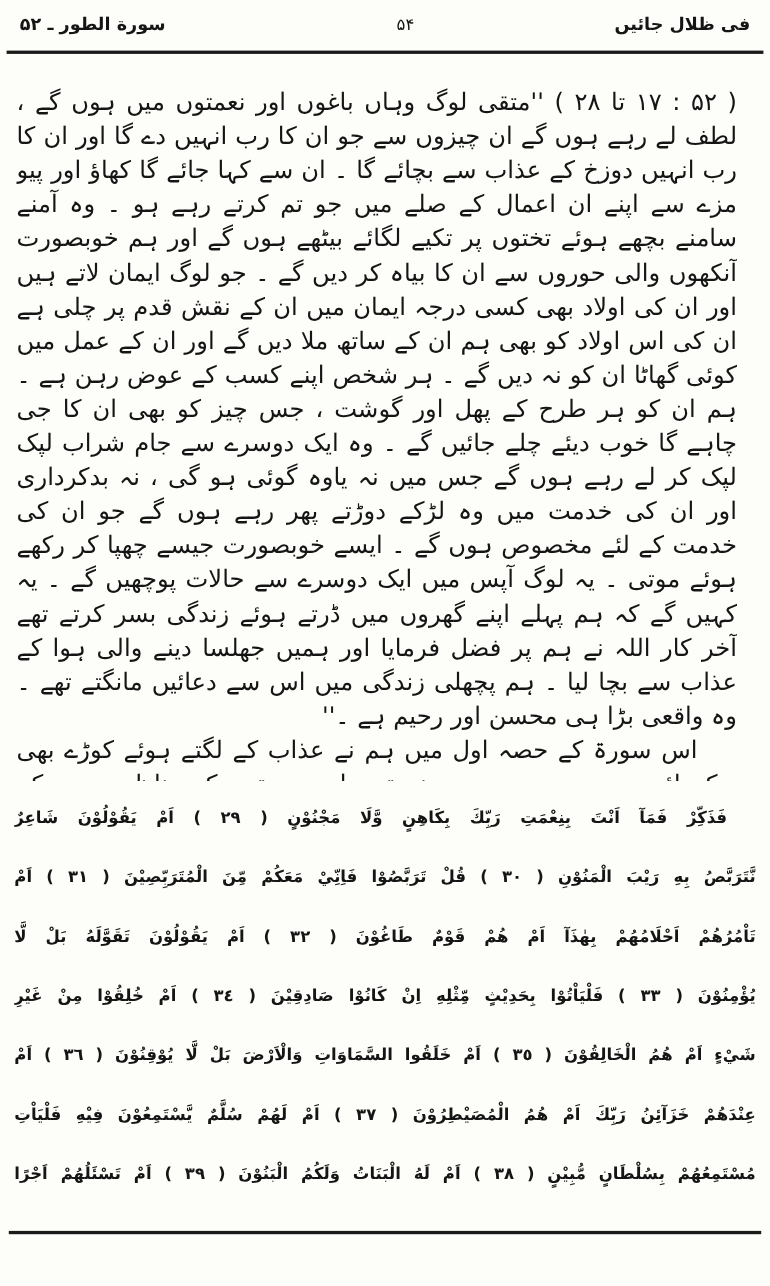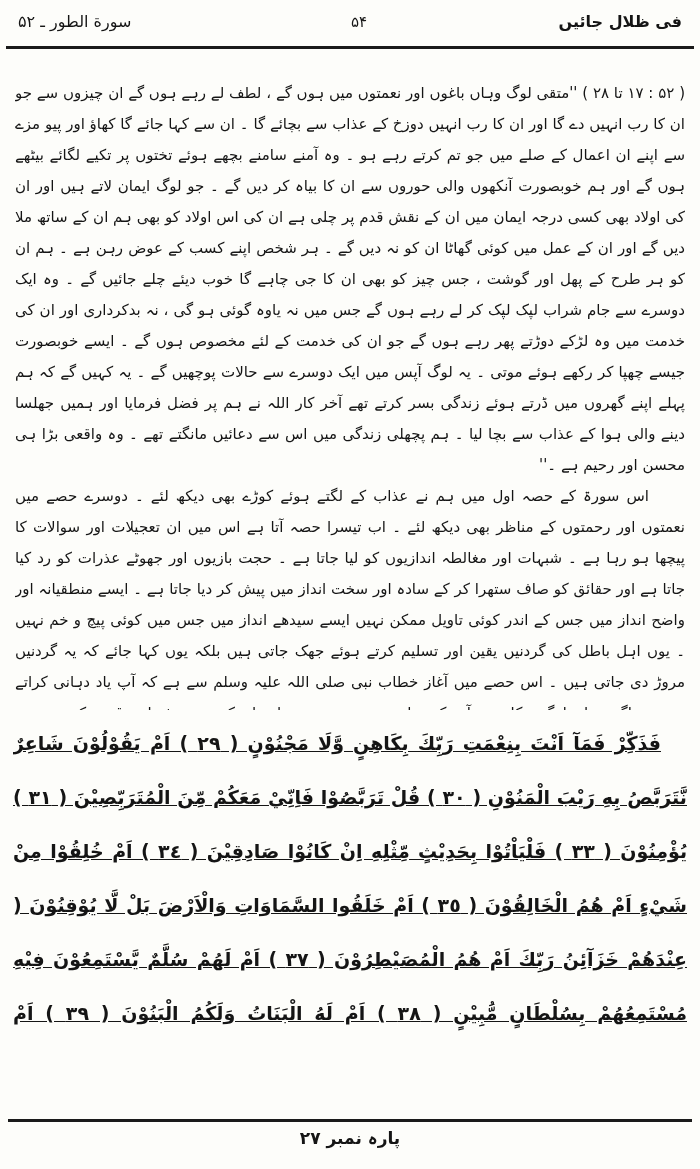--- a/index.html
+++ b/index.html
@@ -32,65 +32,64 @@
     font-size: 16px;
     font-weight: bold;
   }
   .page-number {
     font-size: 15px;
     font-weight: normal;
     transform: translateX(14px);
   }
   .surah-title {
     font-size: 16px;
-    font-weight: normal;
+    font-weight: bold;
   }
   .rule {
     position: absolute;
     background: #1a1a1a;
   }
   .header-rule {
     top: 46px;
     left: 6px;
     right: 6px;
     height: 3px;
     box-shadow: 0 -4px 0 -2px rgba(20,20,20,.55);
   }
   
   .content {
     position: absolute;
     top: 78px;
-    right: 15px;
+    right: 30px;
     left: 15px;
     height: 632px;
     overflow: hidden;
-    font-size: 15px;
+    font-size: 22px;
     line-height: 31px;
     text-align: justify;
   }
   .para { margin: 0; }
   .para.commentary { text-indent: 36px; }
   
   .verses {
     position: absolute;
     top: 716px;
     right: 13px;
     left: 13px;
     height: 392px;
     overflow: hidden;
     font-weight: bold;
   }
   .verse-line {
-    font-size: 19px;
+    font-size: 15px;
     line-height: 54px;
     height: 54px;
     overflow: hidden;
     text-align: justify;
     text-align-last: justify;
-    text-decoration: underline;
   }
   .verse-line:first-child { padding-right: 26px; }
   
   .footer-rule {
     top: 1119px;
     left: 8px;
     right: 8px;
     height: 3px;
     box-shadow: 0 5px 0 -4px rgba(20,20,20,.45);
   }
@@ -120,25 +119,23 @@
   <div class="rule header-rule"></div>
 
   <div class="content">
     <p class="para translation">( ۵۲ : ۱۷ تا ۲۸ ) ''متقی لوگ وہاں باغوں اور نعمتوں میں ہوں گے ، لطف لے رہے ہوں گے ان چیزوں سے جو ان کا رب انہیں دے گا اور ان کا رب انہیں دوزخ کے عذاب سے بچائے گا ۔ ان سے کہا جائے گا کھاؤ اور پیو مزے سے اپنے ان اعمال کے صلے میں جو تم کرتے رہے ہو ۔ وہ آمنے سامنے بچھے ہوئے تختوں پر تکیے لگائے بیٹھے ہوں گے اور ہم خوبصورت آنکھوں والی حوروں سے ان کا بیاہ کر دیں گے ۔ جو لوگ ایمان لاتے ہیں اور ان کی اولاد بھی کسی درجہ ایمان میں ان کے نقش قدم پر چلی ہے ان کی اس اولاد کو بھی ہم ان کے ساتھ ملا دیں گے اور ان کے عمل میں کوئی گھاٹا ان کو نہ دیں گے ۔ ہر شخص اپنے کسب کے عوض رہن ہے ۔ ہم ان کو ہر طرح کے پھل اور گوشت ، جس چیز کو بھی ان کا جی چاہے گا خوب دیئے چلے جائیں گے ۔ وہ ایک دوسرے سے جام شراب لپک لپک کر لے رہے ہوں گے جس میں نہ یاوہ گوئی ہو گی ، نہ بدکرداری اور ان کی خدمت میں وہ لڑکے دوڑتے پھر رہے ہوں گے جو ان کی خدمت کے لئے مخصوص ہوں گے ۔ ایسے خوبصورت جیسے چھپا کر رکھے ہوئے موتی ۔ یہ لوگ آپس میں ایک دوسرے سے حالات پوچھیں گے ۔ یہ کہیں گے کہ ہم پہلے اپنے گھروں میں ڈرتے ہوئے زندگی بسر کرتے تھے آخر کار اللہ نے ہم پر فضل فرمایا اور ہمیں جھلسا دینے والی ہوا کے عذاب سے بچا لیا ۔ ہم پچھلی زندگی میں اس سے دعائیں مانگتے تھے ۔ وہ واقعی بڑا ہی محسن اور رحیم ہے ۔''</p>
     <p class="para commentary">اس سورۃ کے حصہ اول میں ہم نے عذاب کے لگتے ہوئے کوڑے بھی دیکھ لئے ۔ دوسرے حصے میں نعمتوں اور رحمتوں کے مناظر بھی دیکھ لئے ۔ اب تیسرا حصہ آتا ہے اس میں ان تعجیلات اور سوالات کا پیچھا ہو رہا ہے ۔ شبہات اور مغالطہ اندازیوں کو لیا جاتا ہے ۔ حجت بازیوں اور جھوٹے عذرات کو رد کیا جاتا ہے اور حقائق کو صاف ستھرا کر کے سادہ اور سخت انداز میں پیش کر دیا جاتا ہے ۔ ایسے منطقیانہ اور واضح انداز میں جس کے اندر کوئی تاویل ممکن نہیں ایسے سیدھے انداز میں جس میں کوئی پیچ و خم نہیں ۔ یوں اہل باطل کی گردنیں یقین اور تسلیم کرتے ہوئے جھک جاتی ہیں بلکہ یوں کہا جائے کہ یہ گردنیں مروڑ دی جاتی ہیں ۔ اس حصے میں آغاز خطاب نبی صلی اللہ علیہ وسلم سے ہے کہ آپ یاد دہانی کراتے رہیں ۔ اگرچہ ان لوگوں کا رویہ آپ کے ساتھ درست نہیں ہے اور ان کی سرزنش اس قسم کی سیدھی سیدھی باتوں سے کی جاتی ہے ۔</p>
   </div>
 
   <div class="verses">
     <div class="verse-line">فَذَكِّرْ فَمَآ اَنْتَ بِنِعْمَتِ رَبِّكَ بِكَاهِنٍ وَّلَا مَجْنُوْنٍ ( ٢٩ ) اَمْ يَقُوْلُوْنَ شَاعِرٌ</div>
     <div class="verse-line">نَّتَرَبَّصُ بِهِ رَيْبَ الْمَنُوْنِ ( ٣٠ ) قُلْ تَرَبَّصُوْا فَاِنِّيْ مَعَكُمْ مِّنَ الْمُتَرَبِّصِيْنَ ( ٣١ ) اَمْ</div>
+    <div class="verse-line">تَاْمُرُهُمْ اَحْلَامُهُمْ بِهٰذَآ اَمْ هُمْ قَوْمٌ طَاغُوْنَ ( ٣٢ ) اَمْ يَقُوْلُوْنَ تَقَوَّلَهُ بَلْ لَّا</div>
     <div class="verse-line">يُؤْمِنُوْنَ ( ٣٣ ) فَلْيَاْتُوْا بِحَدِيْثٍ مِّثْلِهِ اِنْ كَانُوْا صَادِقِيْنَ ( ٣٤ ) اَمْ خُلِقُوْا مِنْ غَيْرِ</div>
     <div class="verse-line">شَيْءٍ اَمْ هُمُ الْخَالِقُوْنَ ( ٣٥ ) اَمْ خَلَقُوا السَّمَاوَاتِ وَالْاَرْضَ بَلْ لَّا يُوْقِنُوْنَ ( ٣٦ ) اَمْ</div>
     <div class="verse-line">عِنْدَهُمْ خَزَآئِنُ رَبِّكَ اَمْ هُمُ الْمُصَيْطِرُوْنَ ( ٣٧ ) اَمْ لَهُمْ سُلَّمٌ يَّسْتَمِعُوْنَ فِيْهِ فَلْيَاْتِ</div>
     <div class="verse-line">مُسْتَمِعُهُمْ بِسُلْطَانٍ مُّبِيْنٍ ( ٣٨ ) اَمْ لَهُ الْبَنَاتُ وَلَكُمُ الْبَنُوْنَ ( ٣٩ ) اَمْ تَسْئَلُهُمْ اَجْرًا</div>
   </div>
 
   <div class="rule footer-rule"></div>
 
-  <div class="footer">
-    <span class="para-number">پارہ نمبر ۲۷</span>
-  </div>
 
 </div>
 
 </body></html>

